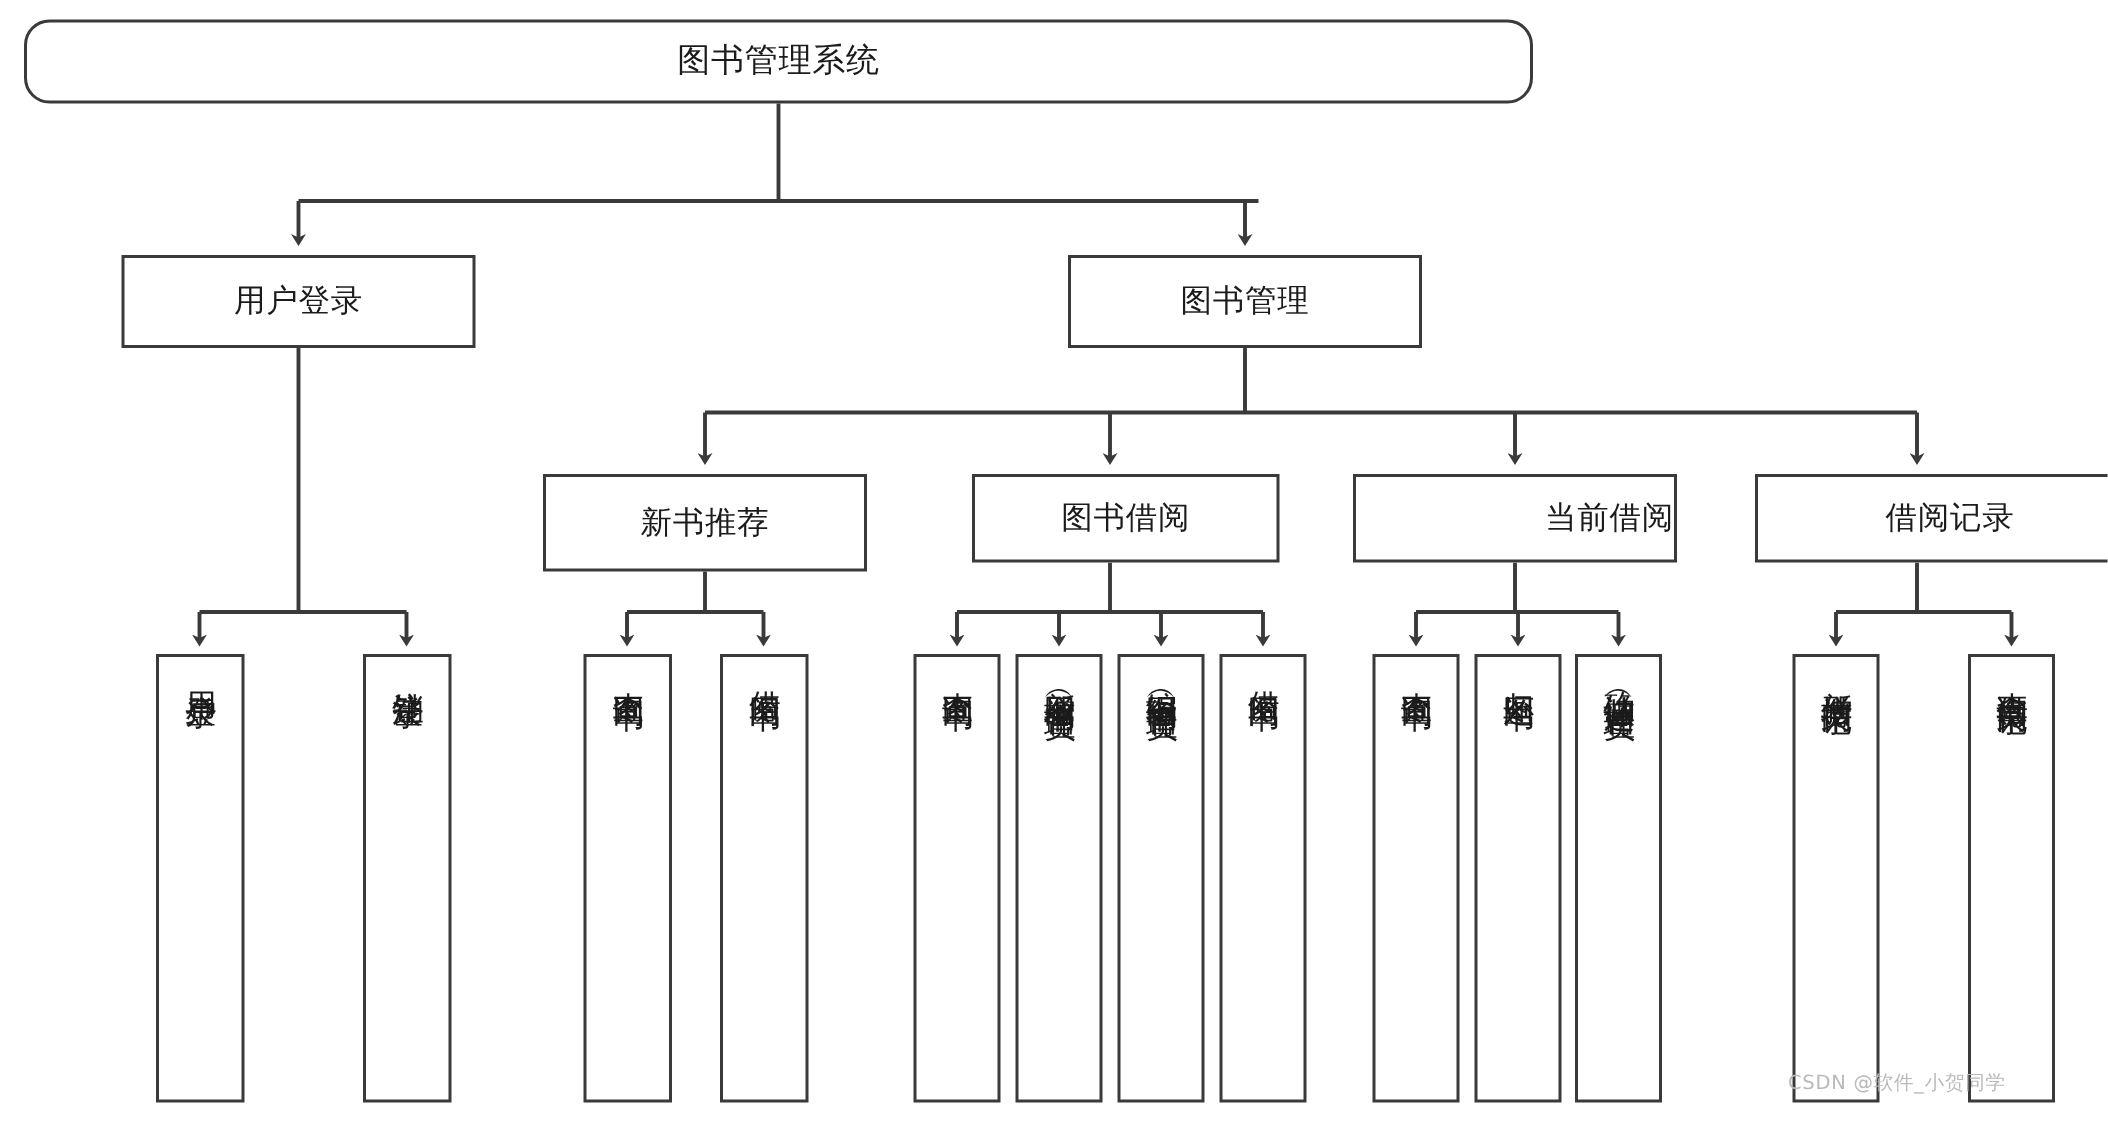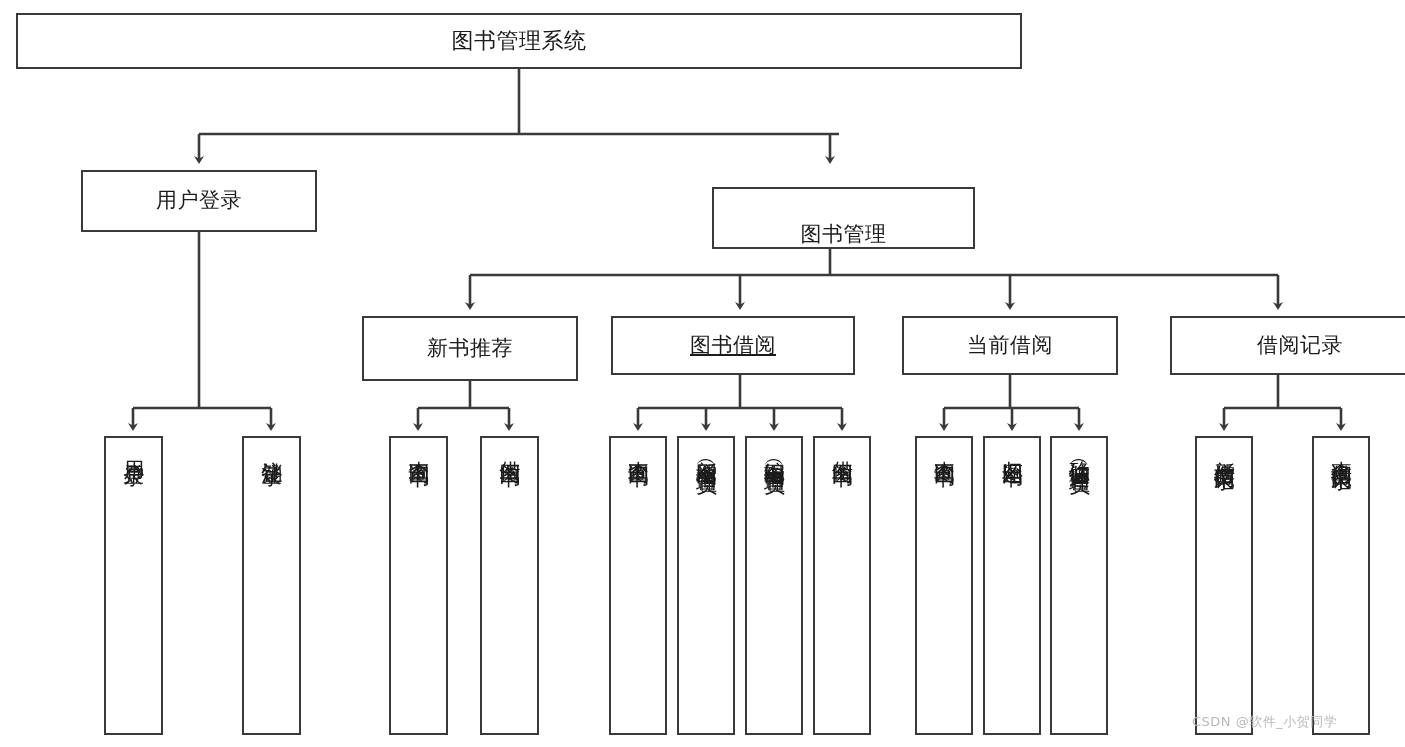--- a/index.html
+++ b/index.html
@@ -117,38 +117,38 @@
       <path d="M1012,408 L1012,427" marker-end="url(#arrow)"></path>
       <path d="M1079,408 L1079,427" marker-end="url(#arrow)"></path>
 
       <path d="M1278,375 L1278,408"></path>
       <path d="M1224,408 L1341,408"></path>
       <path d="M1224,408 L1224,427" marker-end="url(#arrow)"></path>
       <path d="M1341,408 L1341,427" marker-end="url(#arrow)"></path>
     </g>
   </svg>
 
-  <div class="node horizontal root" style="left:16px; top:13px; width:1006px; height:56px;">
+  <div class="node horizontal root" style="left:16px; top:13px; width:1006px; height:56px;border-radius:17px;">
     <span class="label">图书管理系统</span>
   </div>
 
   <div class="node horizontal" style="left:81px; top:170px; width:236px; height:62px;">
     <span class="label">用户登录</span>
   </div>
-  <div class="node horizontal" style="left:712px; top:187px; width:263px; height:62px;align-items:flex-end;">
+  <div class="node horizontal" style="left:712px; top:170px; width:236px; height:62px;">
     <span class="label">图书管理</span>
   </div>
 
   <div class="node horizontal" style="left:362px; top:316px; width:216px; height:65px;">
     <span class="label">新书推荐</span>
   </div>
-  <div class="node horizontal" style="left:611px; top:316px; width:244px; height:59px;text-decoration:underline;">
+  <div class="node horizontal" style="left:648px; top:316px; width:205px; height:59px;">
     <span class="label">图书借阅</span>
   </div>
-  <div class="node horizontal" style="left:902px; top:316px; width:216px; height:59px;">
+  <div class="node horizontal" style="left:902px; top:316px; width:216px; height:59px;justify-content:flex-end;">
     <span class="label">当前借阅</span>
   </div>
   <div class="node horizontal" style="left:1170px; top:316px; width:260px; height:59px;">
     <span class="label">借阅记录</span>
   </div>
 
   <div class="node vertical" style="left:104px; top:436px; width:59px; height:299px;">
     <span class="label">用户登录</span>
   </div>
   <div class="node vertical" style="left:242px; top:436px; width:59px; height:299px;">

